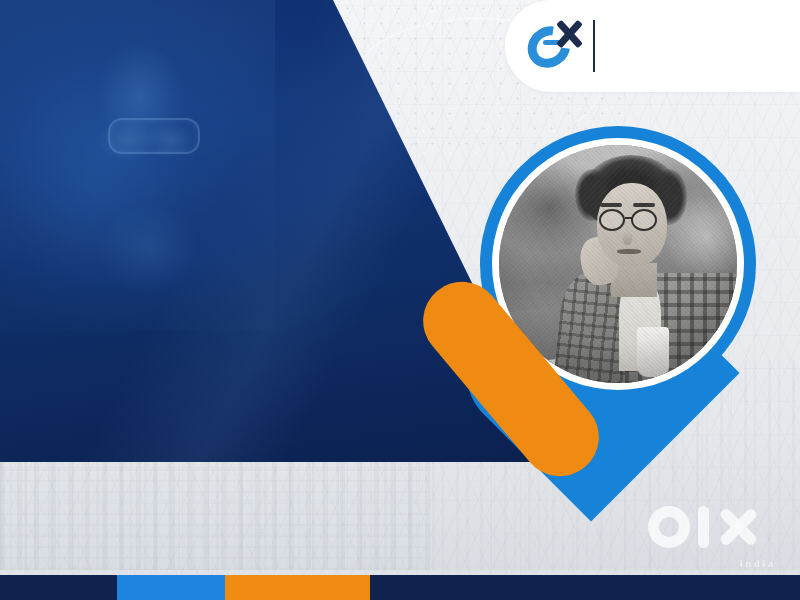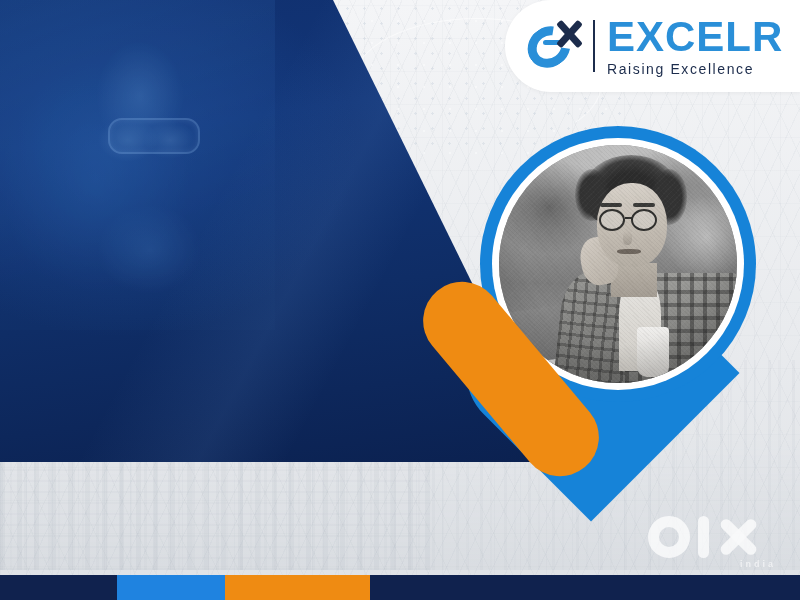--- a/index.html
+++ b/index.html
@@ -349,21 +349,21 @@
   }
   .logo-tag {
     font-size:14px; color:#1c2c4c; letter-spacing:1.6px;
     margin-top:3px; font-family:"Liberation Sans", sans-serif;
   }
 
   
   .olx {
     position:absolute; left:648px; top:506px; width:132px; height:62px;
     z-index:11; opacity:.82;
-    display:flex; align-items:center;font-weight:bold;
+    display:flex; font-weight:bold;
   }
   .olx-o {
     width:42px; height:42px; border-radius:50%;
     border:11px solid rgba(255,255,255,.90);
     box-sizing:border-box;
   }
   .olx-bar {
     width:11px; height:42px; background:rgba(255,255,255,.90);
     border-radius:6px; margin:0 8px;
   }
@@ -440,24 +440,20 @@
 
   <div class="orange-bar"></div>
 
   <div class="logo-panel">
     <div class="logo-mark">
       <div class="logo-e"></div>
       <div class="logo-e-inner"></div>
       <div class="logo-x"></div>
     </div>
     <div class="logo-div"></div>
-    <div class="logo-text">
-      <div class="logo-name">EXCELR</div>
-      <div class="logo-tag">Raising Excellence</div>
-    </div>
   </div>
 
   <div class="olx">
     <div class="olx-o"></div>
     <div class="olx-bar"></div>
     <div class="olx-x"></div>
     <div class="olx-sub">india</div>
   </div>
 
   <div class="bottom-bar">

